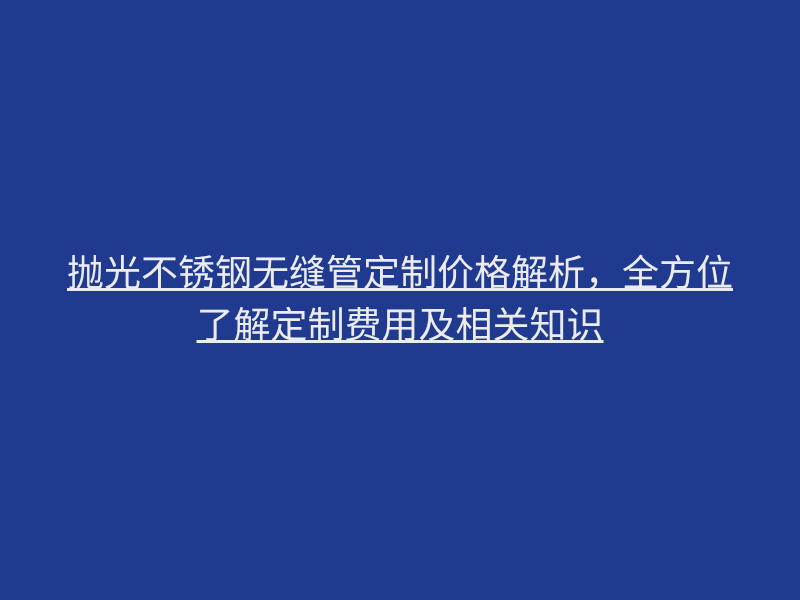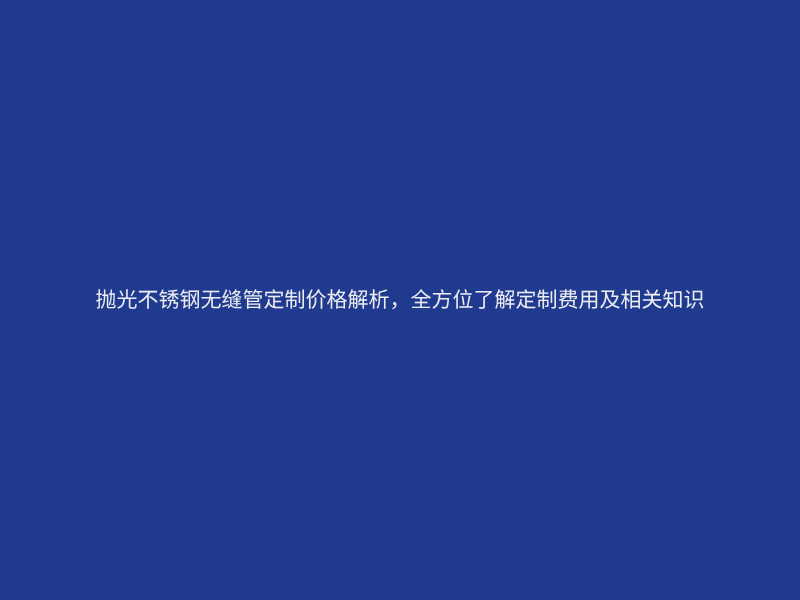--- a/index.html
+++ b/index.html
@@ -40,27 +40,28 @@
     padding: 0 30px;
     box-sizing: border-box;
   }
 
   .title-text {
     width: 700px;
     margin: 0;
     padding: 0;
     text-align: center;
     color: #ececf0;
-    font-size: 21px;
+    font-size: 37px;
     font-weight: 400;
     line-height: 52px;
     letter-spacing: 0px;
     word-break: break-all;
     font-family: "DejaVu Sans", "Liberation Sans", sans-serif;
     text-rendering: optimizeLegibility;
+    text-decoration: underline;
     -webkit-font-smoothing: antialiased;
   }
 </style>
 </head>
 <body>
 
 <div class="banner" style="background-color: rgb(31, 58, 143);">
   <div class="title-block">
     <h1 class="title-text" style="color: rgb(236, 236, 240);">抛光不锈钢无缝管定制价格解析，全方位了解定制费用及相关知识</h1>
   </div>

